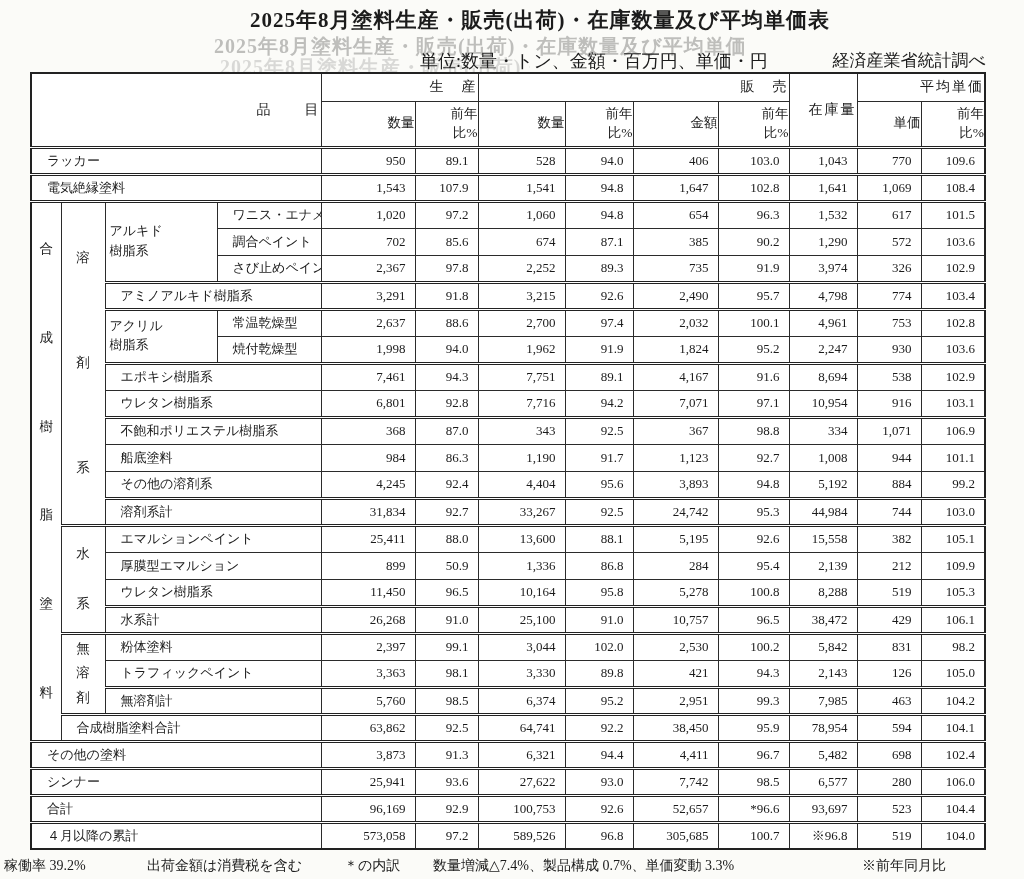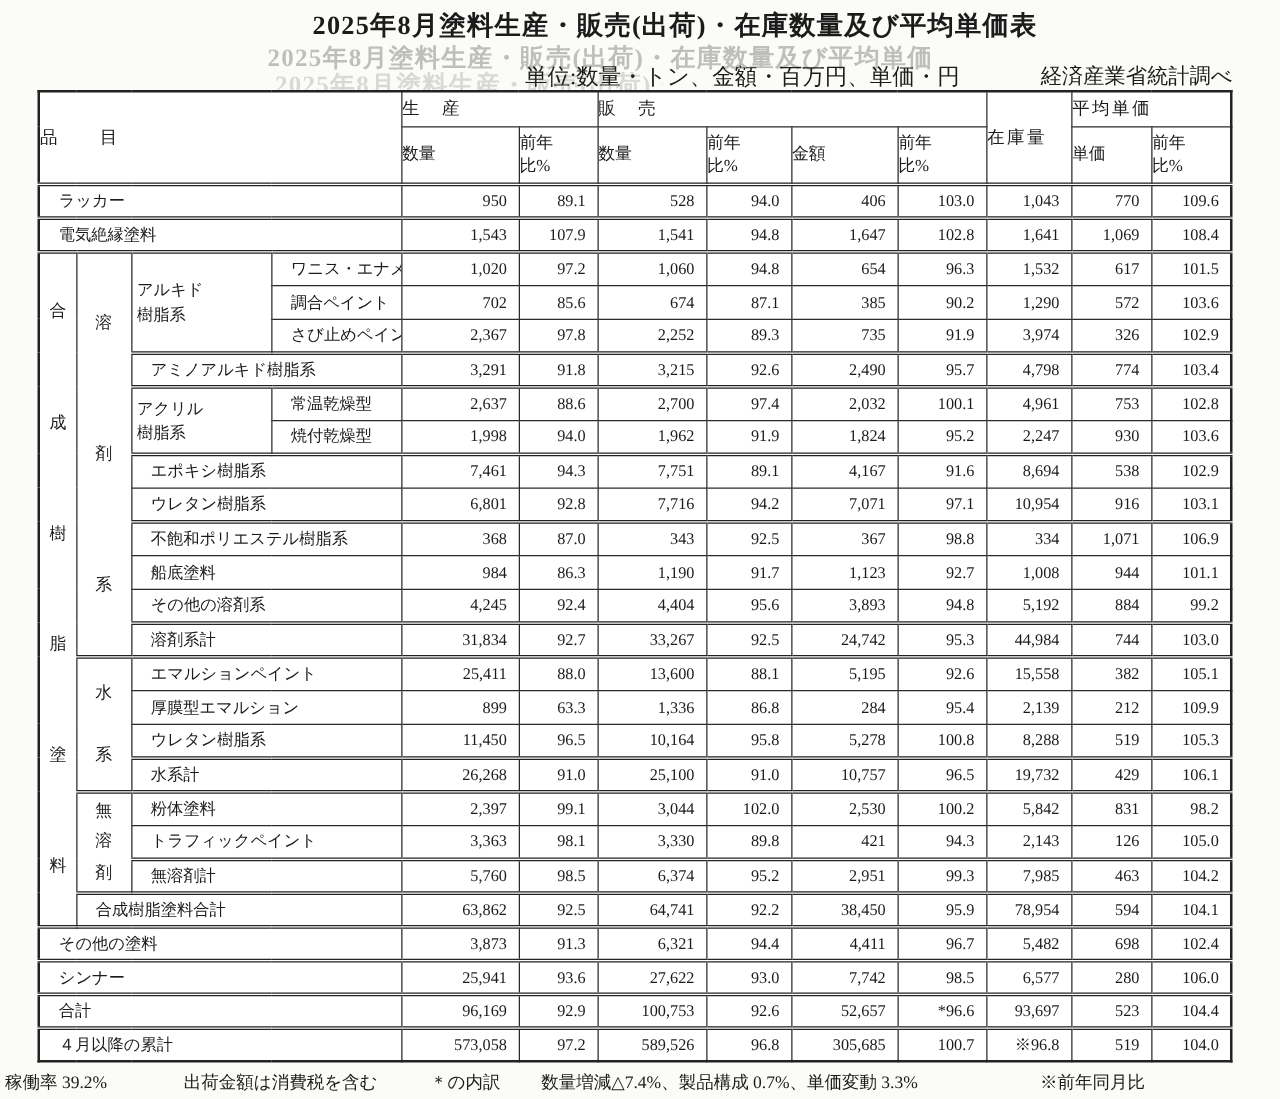--- a/index.html
+++ b/index.html
@@ -28,34 +28,34 @@
     width:954px; background:#fff;
   }
   table.stats th, table.stats td {
     border:1px solid #2b2b2b;
     font-size:13px; font-weight:normal;
     overflow:hidden;
   }
   table.stats { border:2px solid #222; }
   thead tr.h1 th { height:28px; font-size:14px; letter-spacing:2px; }
   thead tr.h2 th { height:46px; font-size:13.5px; white-space:pre-line; line-height:1.35; }
-  thead th { text-align:left; vertical-align:middle; }
+  thead th { text-align:right; vertical-align:middle; }
   thead tr.h2 { border-bottom:3px double #222; }
   tbody tr { height:27px; }
   td.num { text-align:right; padding-right:9px; font-size:13.5px; white-space:nowrap; }
   td.label-cell { text-align:left; padding-left:15px; font-size:13px; white-space:nowrap; }
   td.group-cell { text-align:center; vertical-align:middle; font-size:13px; }
-  td.hwrap { white-space:pre-line; line-height:1.5; padding-left:4px; text-align:left; }
+  td.hwrap { white-space:pre-line; line-height:1.5; padding-left:4px; text-align:left;font-family:Liberation Mono, monospace; }
   .vflex { display:flex; flex-direction:column; justify-content:space-around;
            align-items:center; margin:0 auto; }
   .vflex span { display:block; font-size:13.5px; }
   tbody tr.sep td { border-top:3px double #222; }
   .footer { position:absolute; top:857px; left:0; width:921px; height:20px; font-size:14px; }
   .footer span { position:absolute; white-space:nowrap; }
-  .f1 { left:4px; } .f2 { left:147px; } .f3 { left:344px; } .f4 { left:433px;text-align:center; } .f5 { left:832px; }
+  .f1 { left:4px; } .f2 { left:147px; } .f3 { left:344px; } .f4 { left:433px;text-align:center; } .f5 { left:862px; }
 </style>
 </head>
 <body>
 
 <div class="title">2025年8月塗料生産・販売(出荷)・在庫数量及び平均単価表</div>
 <div class="title-ghost ghost1">2025年8月塗料生産・販売(出荷)・在庫数量及び平均単価表</div>
 <div class="title-ghost ghost2">2025年8月塗料生産・販売(出荷)・在庫数量及び平均単価表</div>
 <div class="units-note">単位:数量・トン、金額・百万円、単価・円</div>
 <div class="source-note">経済産業省統計調べ</div>
 
@@ -302,21 +302,21 @@
         <td class="num">88.1</td>
         <td class="num">5,195</td>
         <td class="num">92.6</td>
         <td class="num">15,558</td>
         <td class="num">382</td>
         <td class="num">105.1</td>
       </tr>
       <tr>
         <td colspan="2" class="label-cell">厚膜型エマルション</td>
         <td class="num">899</td>
-        <td class="num">63.3</td>
+        <td class="num">50.9</td>
         <td class="num">1,336</td>
         <td class="num">86.8</td>
         <td class="num">284</td>
         <td class="num">95.4</td>
         <td class="num">2,139</td>
         <td class="num">212</td>
         <td class="num">109.9</td>
       </tr>
       <tr>
         <td colspan="2" class="label-cell">ウレタン樹脂系</td>
@@ -331,21 +331,21 @@
         <td class="num">105.3</td>
       </tr>
       <tr class="sep">
         <td colspan="2" class="label-cell">水系計</td>
         <td class="num">26,268</td>
         <td class="num">91.0</td>
         <td class="num">25,100</td>
         <td class="num">91.0</td>
         <td class="num">10,757</td>
         <td class="num">96.5</td>
-        <td class="num">19,732</td>
+        <td class="num">38,472</td>
         <td class="num">429</td>
         <td class="num">106.1</td>
       </tr>
       <tr class="sep">
         <td rowspan="3" class="group-cell">
           <div class="vflex" style="height: 73px;">
             <span>無</span>
             <span>溶</span>
             <span>剤</span>
           </div>

